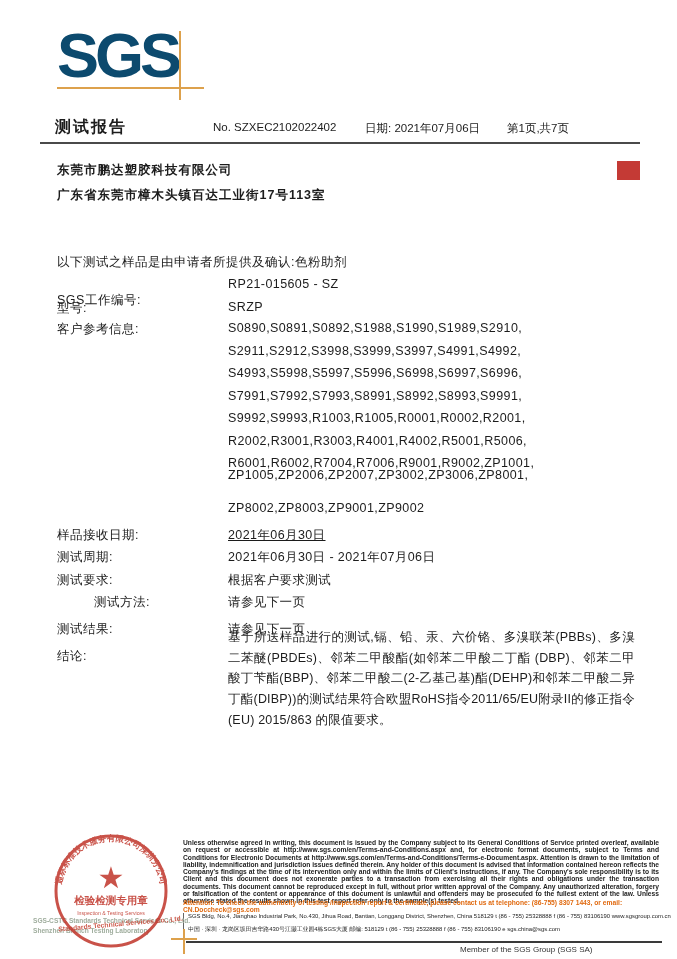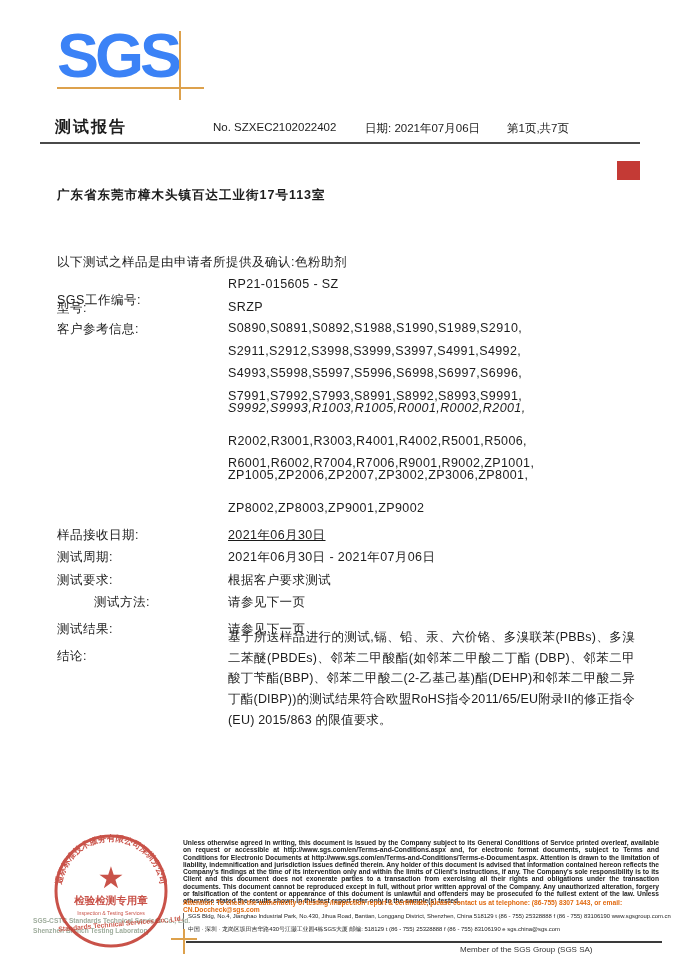--- a/index.html
+++ b/index.html
@@ -4,21 +4,21 @@
 <style>
   * { margin:0; padding:0; box-sizing:border-box; }
   html, body { background:#ffffff; }
   .page {
     position:relative; width:677px; height:959px; background:#fff;
     font-family:"Liberation Sans","DejaVu Sans",sans-serif; color:#1c1c1c;
     overflow:hidden;
   }
   .logo {
     position:absolute; left:57px; top:24px; font-size:63px; font-weight:bold;
-    color:#3b82f6; letter-spacing:-4px; line-height:1;
+    color:#0c4a6e; letter-spacing:-4px; line-height:1;
   }
   .reg-h { position:absolute; left:57px; top:87px; width:147px; height:2px; background:#dda14c; }
   .reg-v { position:absolute; left:179px; top:31px; width:2px; height:69px; background:#dda14c; }
   .doc-title { position:absolute; left:55px; top:117px; font-size:16px; font-weight:bold; letter-spacing:2px; }
   .hdr { position:absolute; top:121px; font-size:11.5px; }
   .header-rule { position:absolute; left:40px; top:142px; width:600px; height:2px; background:#4a4a4a; }
   .company { position:absolute; left:57px; top:162px; font-size:12.5px; font-weight:600; letter-spacing:1px; }
   .address { position:absolute; left:57px; top:187px; font-size:12.5px; font-weight:600; letter-spacing:1px; }
   .red-mark { position:absolute; left:617px; top:161px; width:23px; height:19px; background:#c43a35; }
   .statement { position:absolute; left:57px; top:254px; font-size:12.5px; letter-spacing:.5px; }
@@ -59,37 +59,38 @@
   <div class="logo">SGS</div>
   <div class="reg-h"></div>
   <div class="reg-v"></div>
 
   <div class="doc-title">测试报告</div>
   <div class="hdr" style="left:213px;">No. SZXEC2102022402</div>
   <div class="hdr" style="left:365px;">日期: 2021年07月06日</div>
   <div class="hdr" style="left:507px;">第1页,共7页</div>
   <div class="header-rule"></div>
 
+  <div class="company">东莞市鹏达塑胶科技有限公司</div>
   <div class="address">广东省东莞市樟木头镇百达工业街17号113室</div>
   <div class="red-mark"></div>
 
   <div class="statement">以下测试之样品是由申请者所提供及确认:色粉助剂</div>
 
   <div class="lbl" style="top:292px;">SGS工作编号:</div>
   <div class="val" style="top:277px;">RP21-015605 - SZ</div>
 
   <div class="lbl" style="top:300px;">型号:</div>
   <div class="val" style="top:300px;">SRZP</div>
 
   <div class="lbl" style="top:321px;">客户参考信息:</div>
   <div class="val" style="top:321px;">S0890,S0891,S0892,S1988,S1990,S1989,S2910,</div>
   <div class="val" style="top:344px;">S2911,S2912,S3998,S3999,S3997,S4991,S4992,</div>
   <div class="val" style="top:366px;">S4993,S5998,S5997,S5996,S6998,S6997,S6996,</div>
   <div class="val" style="top:389px;">S7991,S7992,S7993,S8991,S8992,S8993,S9991,</div>
-  <div class="val" style="top:401px;font-style:italic;">S9992,S9993,R1003,R1005,R0001,R0002,R2001,</div>
+  <div class="val" style="top:411px;">S9992,S9993,R1003,R1005,R0001,R0002,R2001,</div>
   <div class="val" style="top:434px;">R2002,R3001,R3003,R4001,R4002,R5001,R5006,</div>
   <div class="val" style="top:456px;">R6001,R6002,R7004,R7006,R9001,R9002,ZP1001,</div>
   <div class="val" style="top:468px;">ZP1005,ZP2006,ZP2007,ZP3002,ZP3006,ZP8001,</div>
   <div class="val" style="top:501px;">ZP8002,ZP8003,ZP9001,ZP9002</div>
 
   <div class="lbl" style="top:527px;">样品接收日期:</div>
   <div class="val" style="top:527px;text-decoration:underline;">2021年06月30日</div>
 
   <div class="lbl" style="top:549px;">测试周期:</div>
   <div class="val" style="top:549px;">2021年06月30日 - 2021年07月06日</div>

